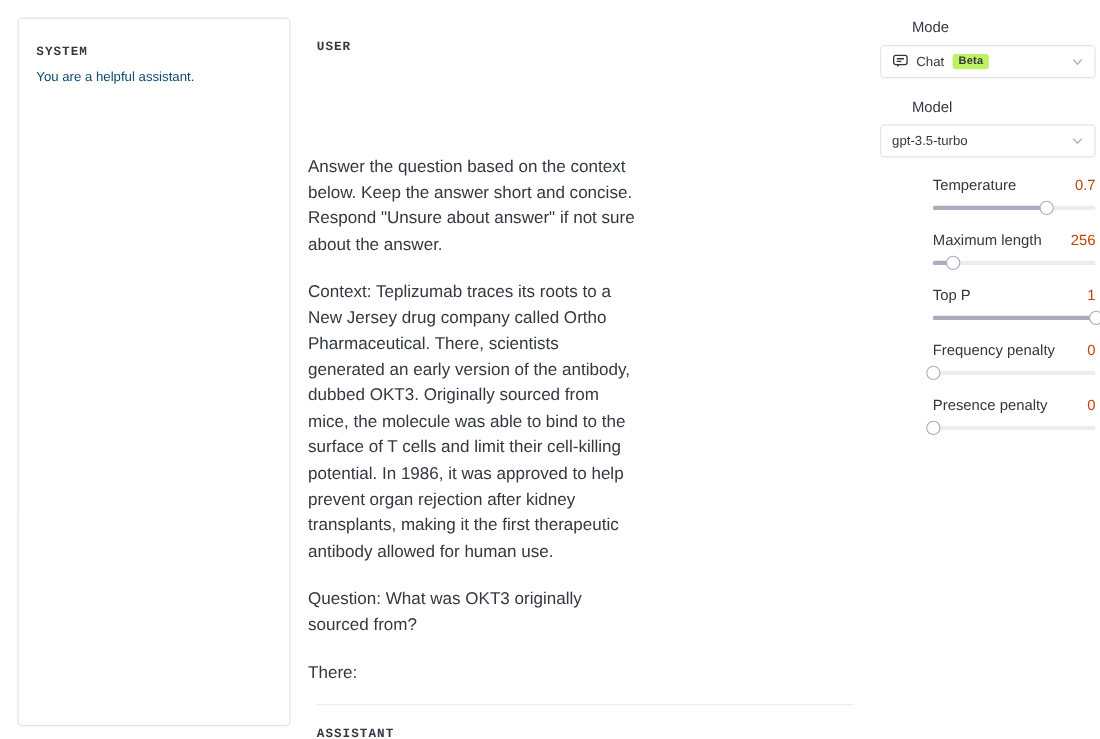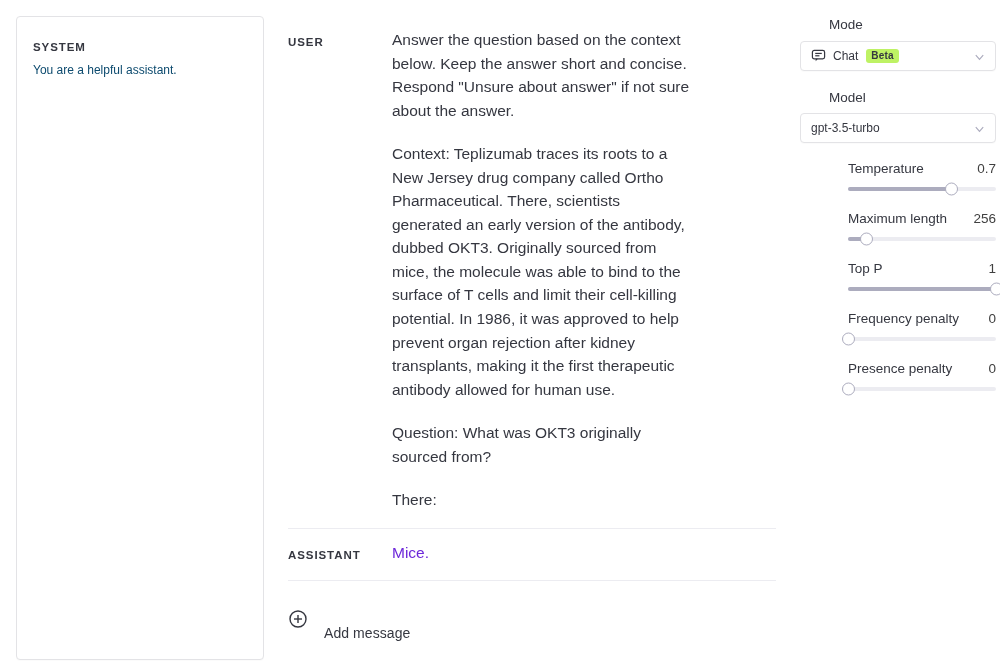--- a/index.html
+++ b/index.html
@@ -39,39 +39,41 @@
     padding: 24px 16px 16px 16px;
     box-shadow: 0 1px 1px rgba(0,0,0,0.02);
   }
   .role-label {
     font-size: 11.5px;
     font-weight: 700;
     letter-spacing: 0.08em;
     color: #353740;
     text-transform: uppercase;
     line-height: 1.2;
+    font-family: Liberation Mono, monospace;
   }
   .system-text {
     margin-top: 6px;
     font-size: 12px;
     line-height: 1.55;
     color: #0c4a6e;
   }
 
   
   .convo-col {
     flex: 1 1 auto;
     padding-top: 16px;
     box-sizing: border-box;
     min-width: 0;
   }
   .msg-row {
     display: flex;
     align-items: flex-start;
     padding: 12px 0 16px 0;
+    flex-direction: column;
   }
   .msg-role {
     flex: 0 0 112px;
     padding-top: 4px;
     padding-left: 8px;
     box-sizing: border-box;
   }
   .msg-body {
     flex: 1 1 auto;
     max-width: 302px;
@@ -175,21 +177,21 @@
   }
 
   .slider-group { margin-bottom: 20px; margin-left: 48px; }
   .slider-head {
     display: flex;
     justify-content: space-between;
     align-items: baseline;
     margin-bottom: 11px;
   }
   .slider-name { font-size: 13.5px; color: #353740; }
-  .slider-value { font-size: 13.5px; color: #404040; text-align: center; }
+  .slider-value { font-size: 13.5px; color: #c2410c; text-align: center; }
   .track {
     position: relative;
     height: 4px;
     border-radius: 2px;
     background: #ececf1;
   }
   .track-fill {
     position: absolute;
     left: 0; top: 0; bottom: 0;
     border-radius: 2px;

